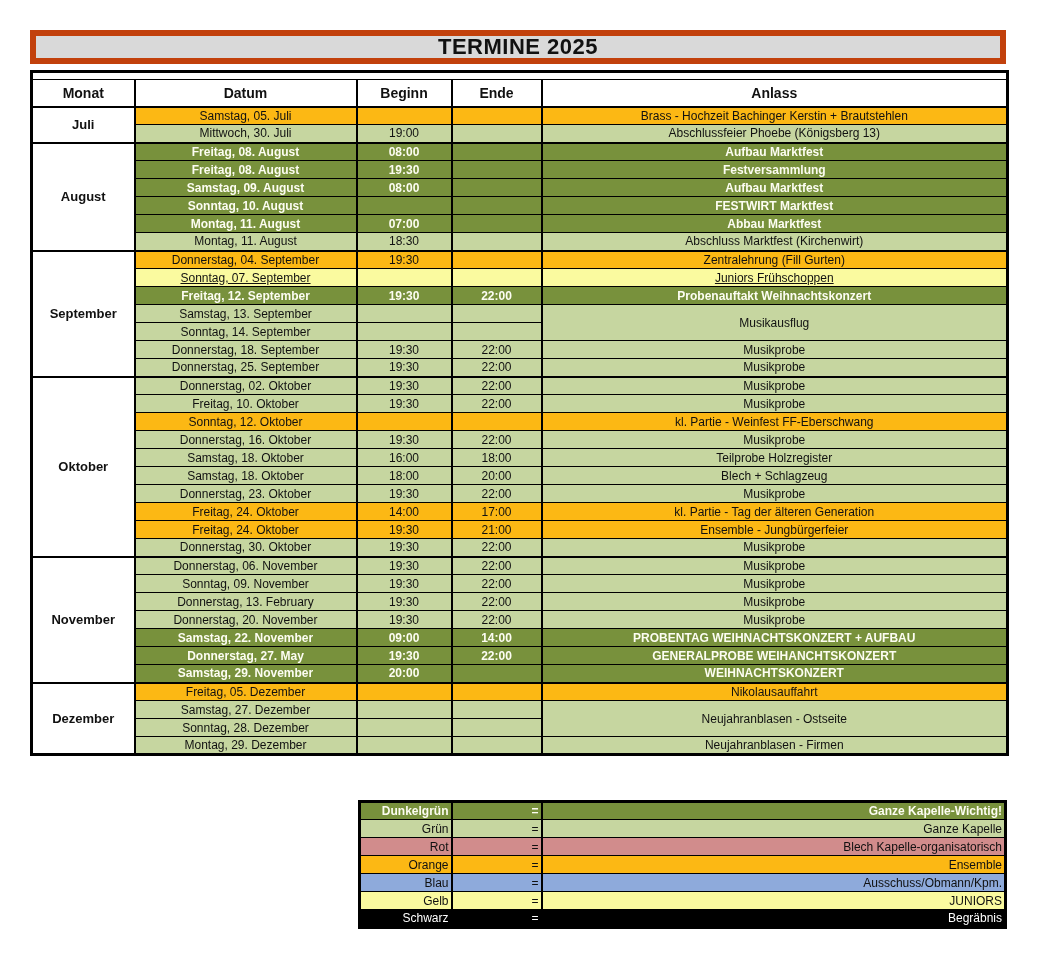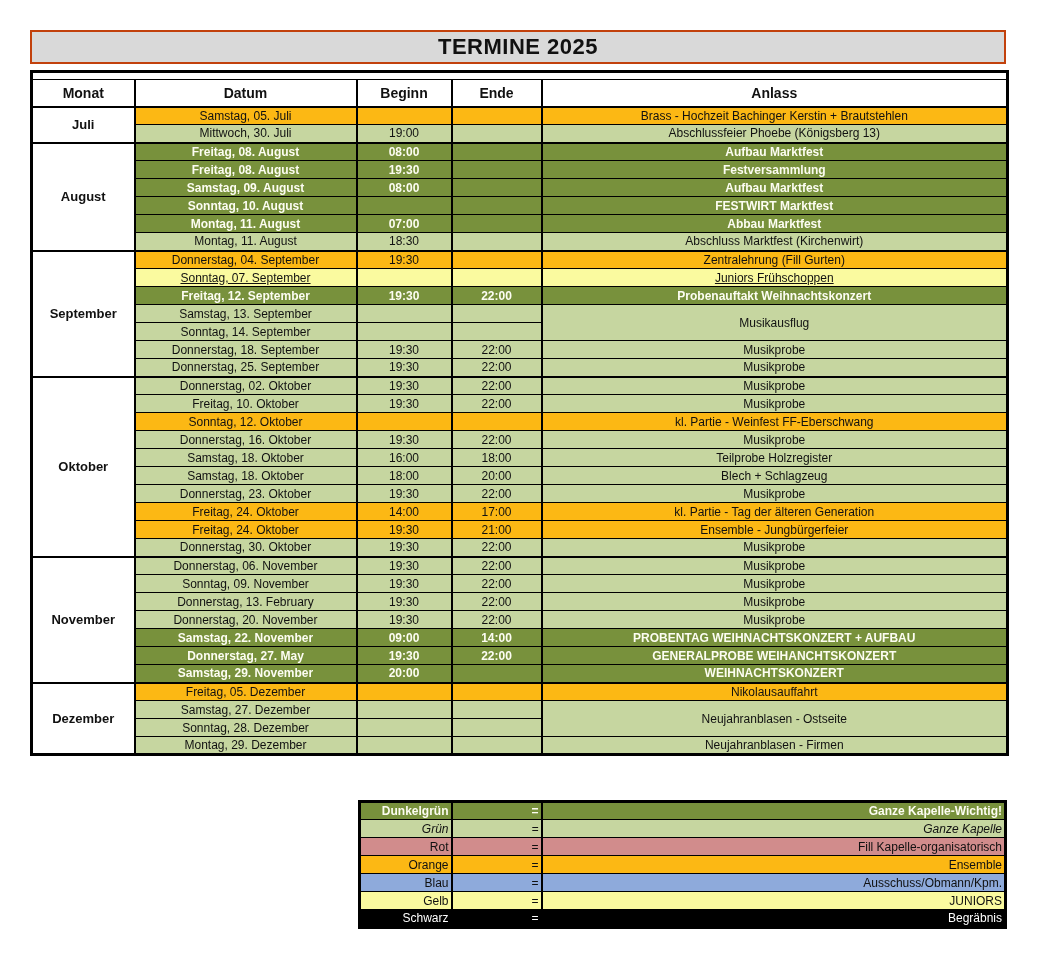--- a/index.html
+++ b/index.html
@@ -18,21 +18,21 @@
     background: #ffffff;
   }
 
   
   .title-box {
     position: absolute;
     left: 30px; top: 30px;
     width: 976px; height: 34px;
     box-sizing: border-box;
     background: var(--title_bg);
-    border: 2px solid #c2410c;
+    border: 6px solid #c2410c;
     display: flex;
     align-items: center;
     justify-content: center;
     font-size: 22px;
     font-weight: bold;
     color: #111;
     letter-spacing: 0.5px;
   }
 
   
@@ -105,21 +105,21 @@
     font-size: 12px;
     color: #111;
     text-align: right;
     vertical-align: middle;
     padding: 0 2px;
     height: 18px;
     overflow: hidden;
     white-space: nowrap;
   }
   table.legend tr.c-dark   td { background: var(--dark); color: #fdfdf2; font-weight: bold; }
-  table.legend tr.c-green  td { background: var(--green); font-style: italic; }
+  table.legend tr.c-green  td { background: var(--green); }
   table.legend tr.c-red    td { background: var(--red); }
   table.legend tr.c-orange td { background: var(--orange); }
   table.legend tr.c-blue   td { background: var(--blue); }
   table.legend tr.c-yellow td { background: var(--yellow); }
   table.legend tr.c-gray   td { background: var(--gray); font-style: italic; }
   table.legend tr.c-black  td { background: var(--black); color: #ffffff; }
 </style>
 </head>
 <body>
 
@@ -382,21 +382,21 @@
           <td>Ganze Kapelle-Wichtig!</td>
         </tr>
         <tr class="c-green">
           <td>Grün</td>
           <td>=</td>
           <td>Ganze Kapelle</td>
         </tr>
         <tr class="c-red">
           <td>Rot</td>
           <td>=</td>
-          <td>Fill Kapelle-organisatorisch</td>
+          <td>Blech Kapelle-organisatorisch</td>
         </tr>
         <tr class="c-orange">
           <td>Orange</td>
           <td>=</td>
           <td>Ensemble</td>
         </tr>
         <tr class="c-blue">
           <td>Blau</td>
           <td>=</td>
           <td>Ausschuss/Obmann/Kpm.</td>

